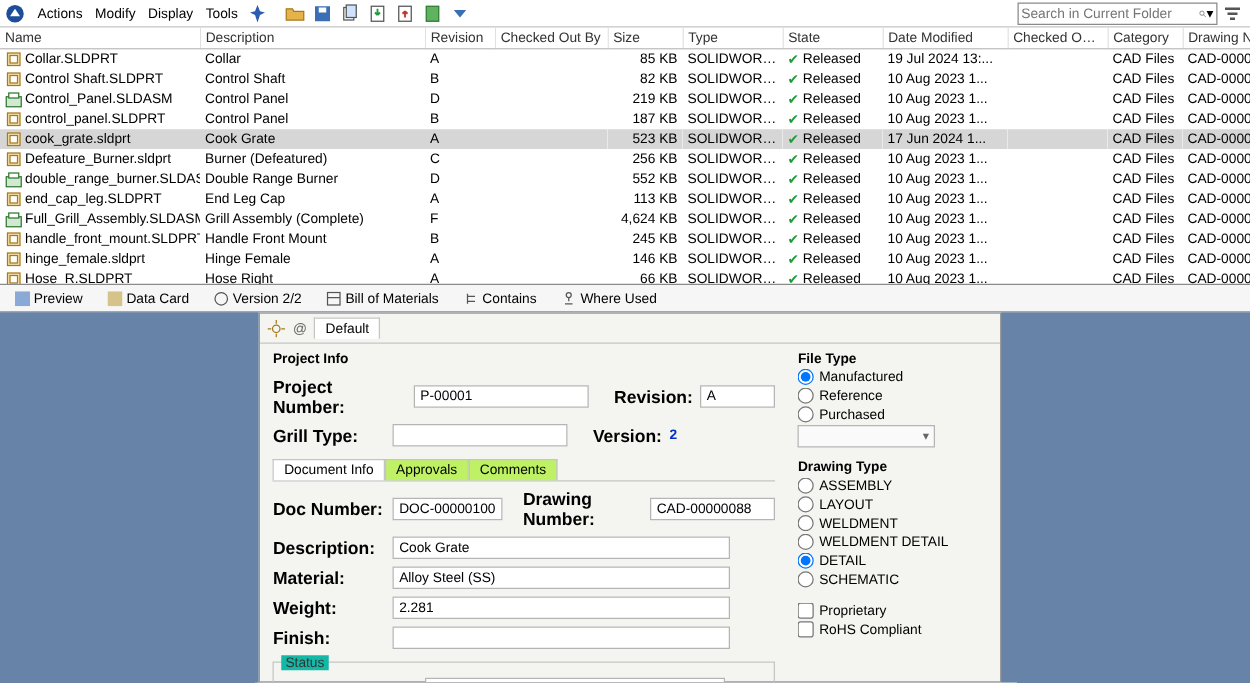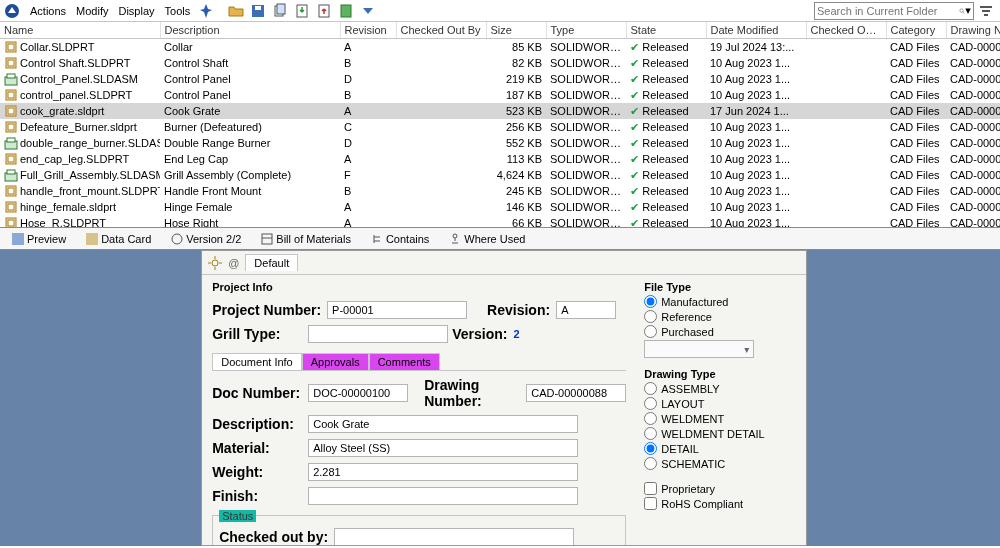--- a/index.html
+++ b/index.html
@@ -36,21 +36,21 @@
   .card-hdr .gear { width: 14px; height: 14px; }
   .card-hdr .cardtab { padding: 2px 8px; background: #fff; border: 1px solid #c5c5c5; border-bottom: none; font-size: 11px; }
   .card-body { display: flex; flex: 1; overflow: hidden; }
   .card-left { flex: 1; padding: 6px 10px 6px 10px; display: flex; flex-direction: column; gap: 6px; overflow: auto; }
   .card-right { width: 170px; padding: 6px 8px; display: flex; flex-direction: column; gap: 10px; }
   .group-title { font-weight: 700; font-size: 11px; margin-bottom: 2px; }
   .form-row { display: flex; align-items: center; gap: 6px; }
   .form-row label { min-width: 90px; font-weight: 700; font-size: 14px; }
   .form-row input[type=text] { border: 1px solid #b5b5b5; background: #fff; height: 18px; padding: 0 4px; font-size: 11px; }
   .doc-tabs { display: flex; border-bottom: 1px solid #c5c5c5; gap: 0; margin-top: 4px; }
-  .doc-tabs .dtab { padding: 2px 8px; border: 1px solid #c5c5c5; border-bottom: none; background: #d946ef; font-size: 11px; cursor: pointer; }
+  .doc-tabs .dtab { padding: 2px 8px; border: 1px solid #c5c5c5; border-bottom: none; background: #bef264; font-size: 11px; cursor: pointer; }
   .doc-tabs .dtab.active { background: #fff; }
   .radio-group label { display: flex; align-items: flex-end; gap: 4px; font-size: 11px; margin: 2px 0; }
   .status-box { border: 1px solid #c5c5c5; padding: 6px; margin-top: 4px; }
   .status-box .legend { font-size: 11px; color: #333; position: relative; top: -12px; background: #14b8a6; padding: 0 3px; display: inline-block; }
   .blue-link { color: #0033cc; font-weight: 700; }
   .select-ph { border: 1px solid #b5b5b5; height: 18px; width: 110px; background: #fafafa; display: flex; align-items: center; justify-content: flex-end; padding: 0 4px; font-size: 10px; color: #666; }
 </style>
 </head>
 <body>
 
@@ -572,41 +572,41 @@
         <div style="display:flex; gap:20px;">
           <div class="form-row">
             <label>Project Number:</label>
             <input type="text" style="width: 140px;" value="P-00001">
           </div>
           <div class="form-row">
             <label style="min-width:54px">Revision:</label>
             <input type="text" style="width: 60px;" value="A">
           </div>
         </div>
-        <div style="display:flex; gap:4px;">
+        <div style="display:flex; gap:20px;">
           <div class="form-row">
             <label>Grill Type:</label>
             <input type="text" style="width: 140px;" value="">
           </div>
           <div class="form-row">
             <label style="min-width:54px">Version:</label>
             <span style="color:#0033cc;font-weight:700;">2</span>
           </div>
         </div>
 
         <div class="doc-tabs">
           <span class="dtab active">Document Info</span>
           <span class="dtab">Approvals</span>
           <span class="dtab">Comments</span>
         </div>
 
         <div style="display:flex; gap:16px;">
           <div class="form-row">
             <label>Doc Number:</label>
-            <input type="text" style="width: 100px;" value="DOC-00000100">
+            <input type="text" style="width: 88px;" value="DOC-00000100">
           </div>
           <div class="form-row">
             <label style="min-width:96px">Drawing Number:</label>
             <input type="text" style="width: 100px;" value="CAD-00000088">
           </div>
         </div>
         <div class="form-row">
           <label>Description:</label>
           <input type="text" style="width: 270px;" value="Cook Grate">
         </div>

